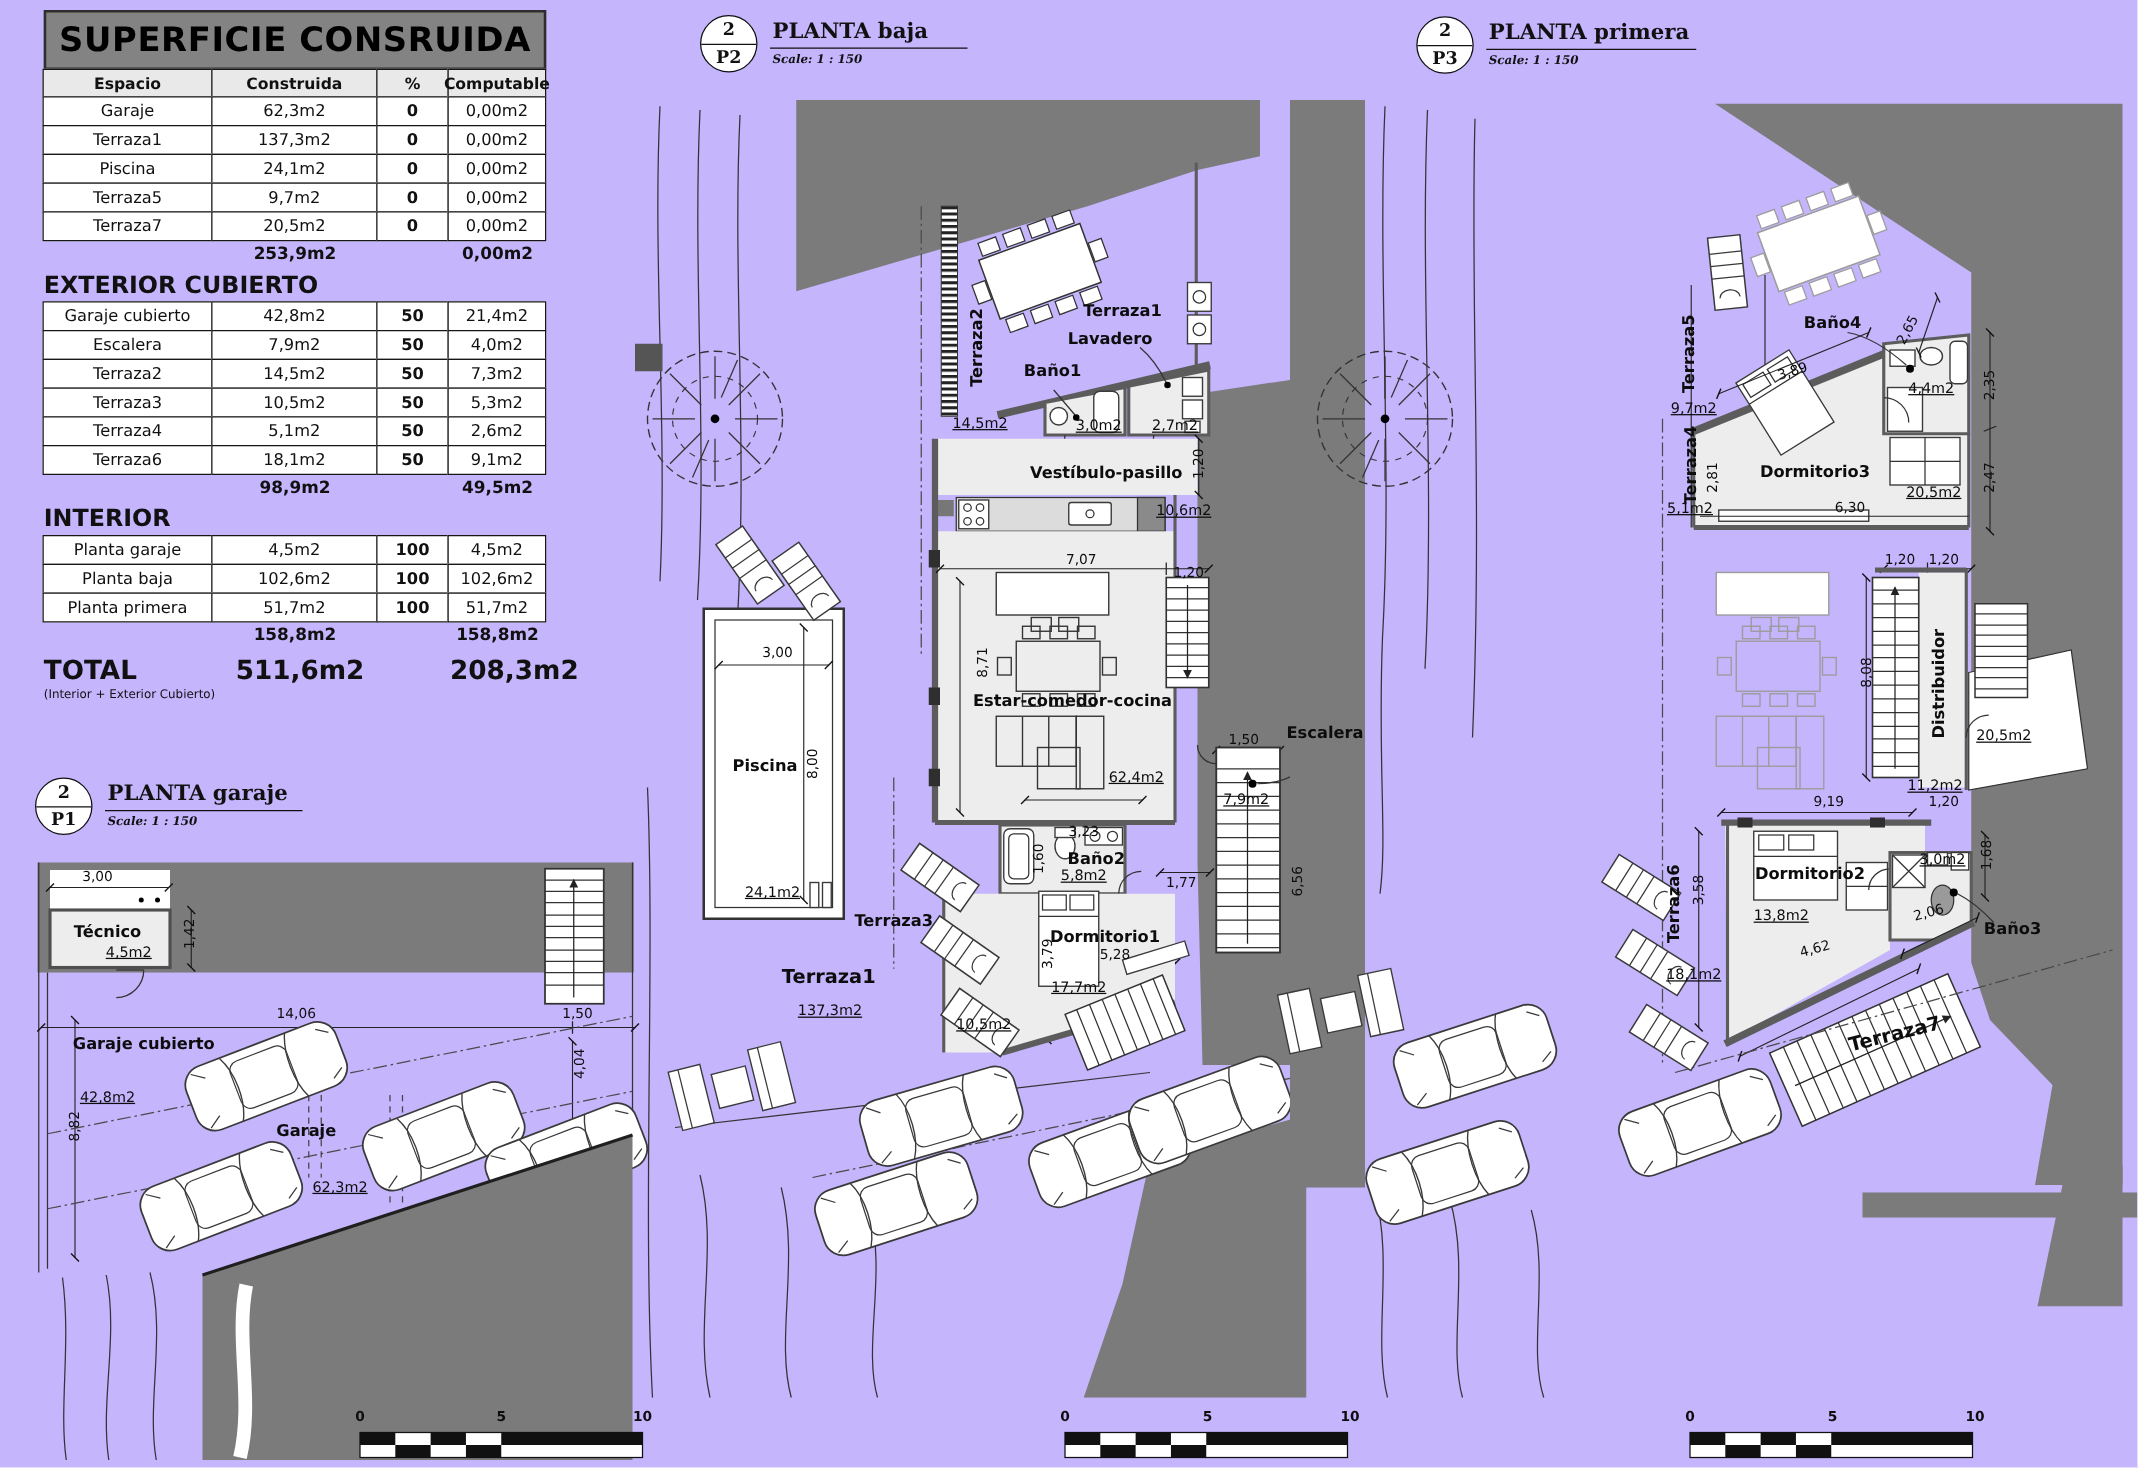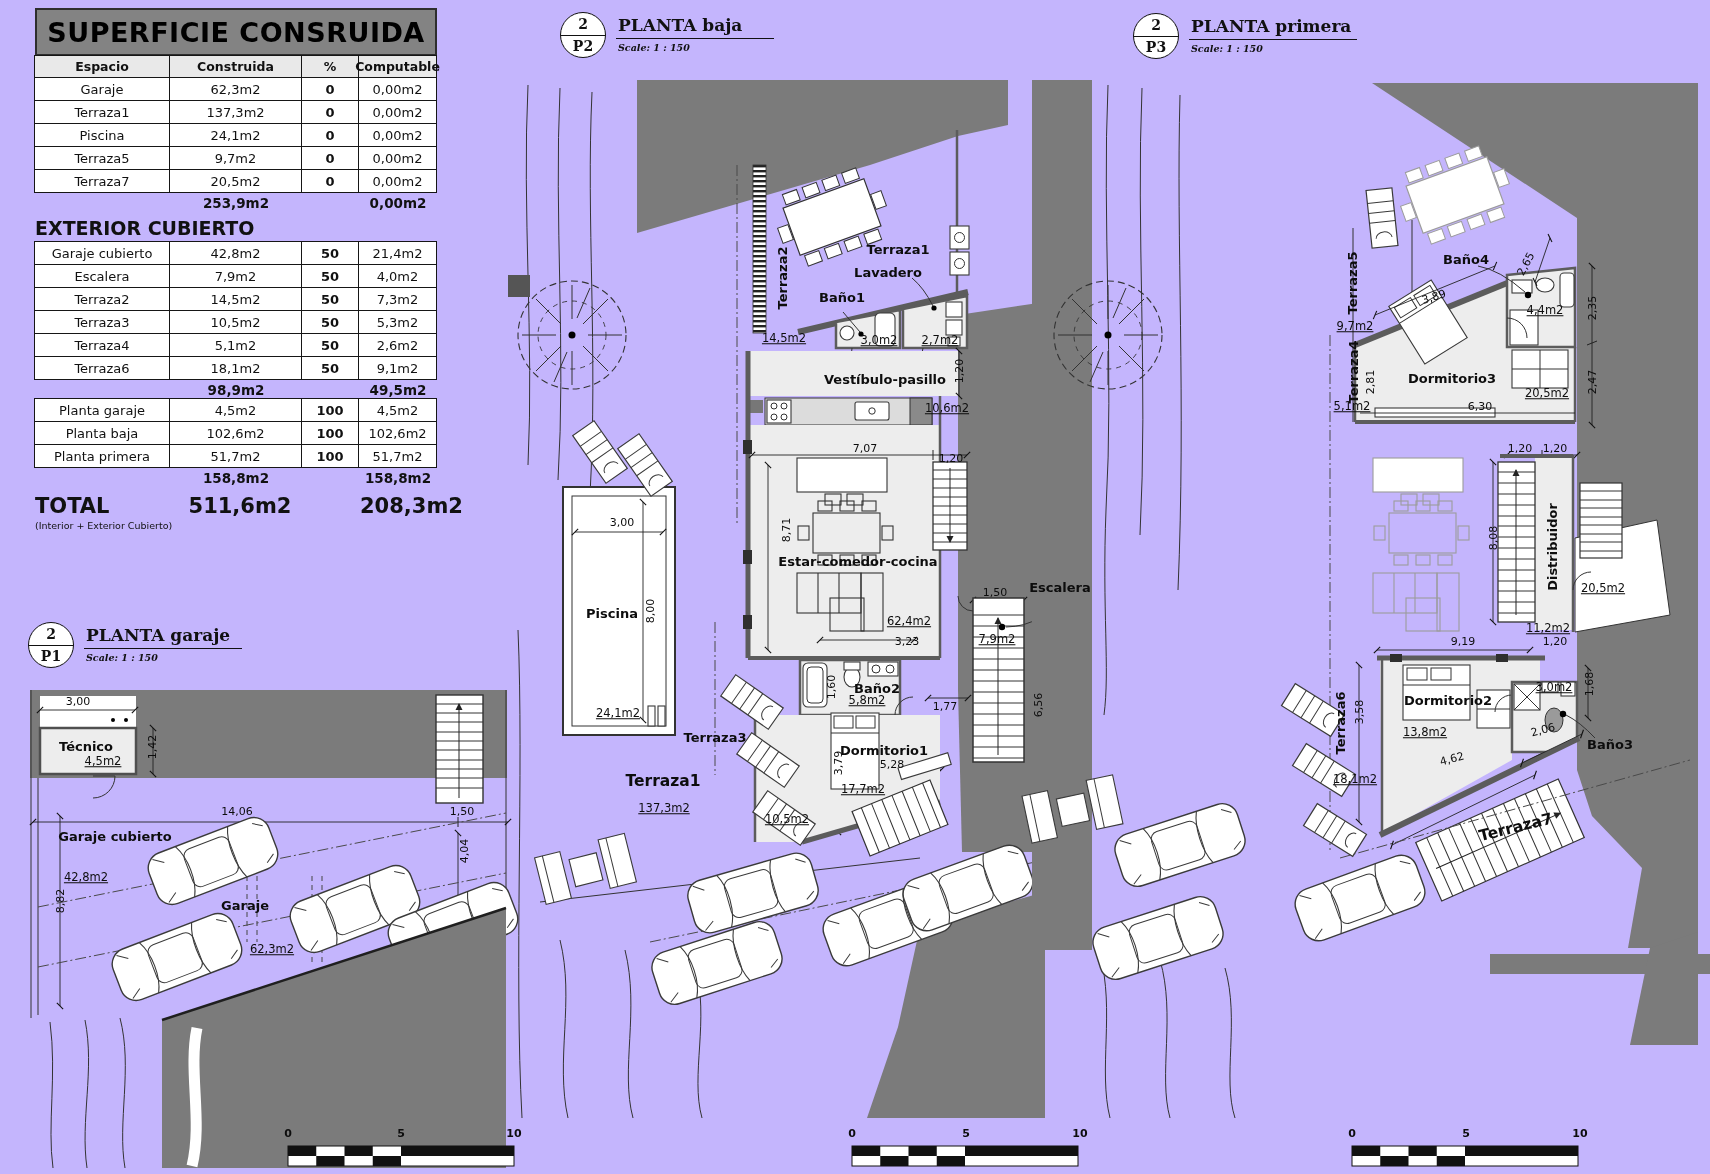--- a/index.html
+++ b/index.html
@@ -145,20 +145,21 @@
           <div class="acell c1">18,1m2</div>
           <div class="acell c2">50</div>
           <div class="acell c3">9,1m2</div>
         </div>
         <div class="tsub">
           <span></span>
           <span>98,9m2</span>
           <span></span>
           <span>49,5m2</span>
         </div>
+        <div class="sec-head">INTERIOR</div>
         <div class="trow">
           <div class="acell c0">Planta garaje</div>
           <div class="acell c1">4,5m2</div>
           <div class="acell c2">100</div>
           <div class="acell c3">4,5m2</div>
         </div>
         <div class="trow">
           <div class="acell c0">Planta baja</div>
           <div class="acell c1">102,6m2</div>
           <div class="acell c2">100</div>
@@ -710,21 +711,21 @@
       <div class="lbl area" style="left: 879px; top: 341px; transform: translate(-50%, -50%);">3,0m2</div>
       <div class="lbl area" style="left: 940px; top: 341px; transform: translate(-50%, -50%);">2,7m2</div>
       <div class="lbl room" style="left: 885px; top: 379px; transform: translate(-50%, -50%);">Vestíbulo-pasillo</div>
       <div class="lbl area" style="left: 947px; top: 409px; transform: translate(-50%, -50%);">10,6m2</div>
       <div class="lbl dim" style="left: 959px; top: 371px; transform: translate(-50%, -50%) rotate(-90deg);">1,20</div>
       <div class="lbl dim" style="left: 865px; top: 448px; transform: translate(-50%, -50%);">7,07</div>
       <div class="lbl dim" style="left: 951px; top: 458px; transform: translate(-50%, -50%);">1,20</div>
       <div class="lbl dim" style="left: 786px; top: 530px; transform: translate(-50%, -50%) rotate(-90deg);">8,71</div>
       <div class="lbl room" style="left: 858px; top: 561px; transform: translate(-50%, -50%);">Estar-comedor-cocina</div>
       <div class="lbl area" style="left: 909px; top: 622px; transform: translate(-50%, -50%); text-decoration: underline;">62,4m2</div>
-      <div class="lbl dim" style="left: 867px; top: 641px; transform: translate(-50%, -50%); margin-left: 40px;">3,23</div>
+      <div class="lbl dim" style="left: 867px; top: 665px; transform: translate(-50%, -50%);">3,23</div>
       <div class="lbl dim" style="left: 995px; top: 592px; transform: translate(-50%, -50%);">1,50</div>
       <div class="lbl room" style="left: 1060px; top: 587px; transform: translate(-50%, -50%);">Escalera</div>
       <div class="lbl area" style="left: 997px; top: 640px; transform: translate(-50%, -50%);">7,9m2</div>
       <div class="lbl dim" style="left: 1038px; top: 705px; transform: translate(-50%, -50%) rotate(-90deg);">6,56</div>
       <div class="lbl dim" style="left: 945px; top: 706px; transform: translate(-50%, -50%);">1,77</div>
       <div class="lbl room" style="left: 877px; top: 688px; transform: translate(-50%, -50%);">Baño2</div>
       <div class="lbl area" style="left: 867px; top: 701px; transform: translate(-50%, -50%);">5,8m2</div>
       <div class="lbl dim" style="left: 831px; top: 687px; transform: translate(-50%, -50%) rotate(-90deg);">1,60</div>
       <div class="lbl room" style="left: 884px; top: 750px; transform: translate(-50%, -50%);">Dormitorio1</div>
       <div class="lbl dim" style="left: 892px; top: 764px; transform: translate(-50%, -50%);">5,28</div>

